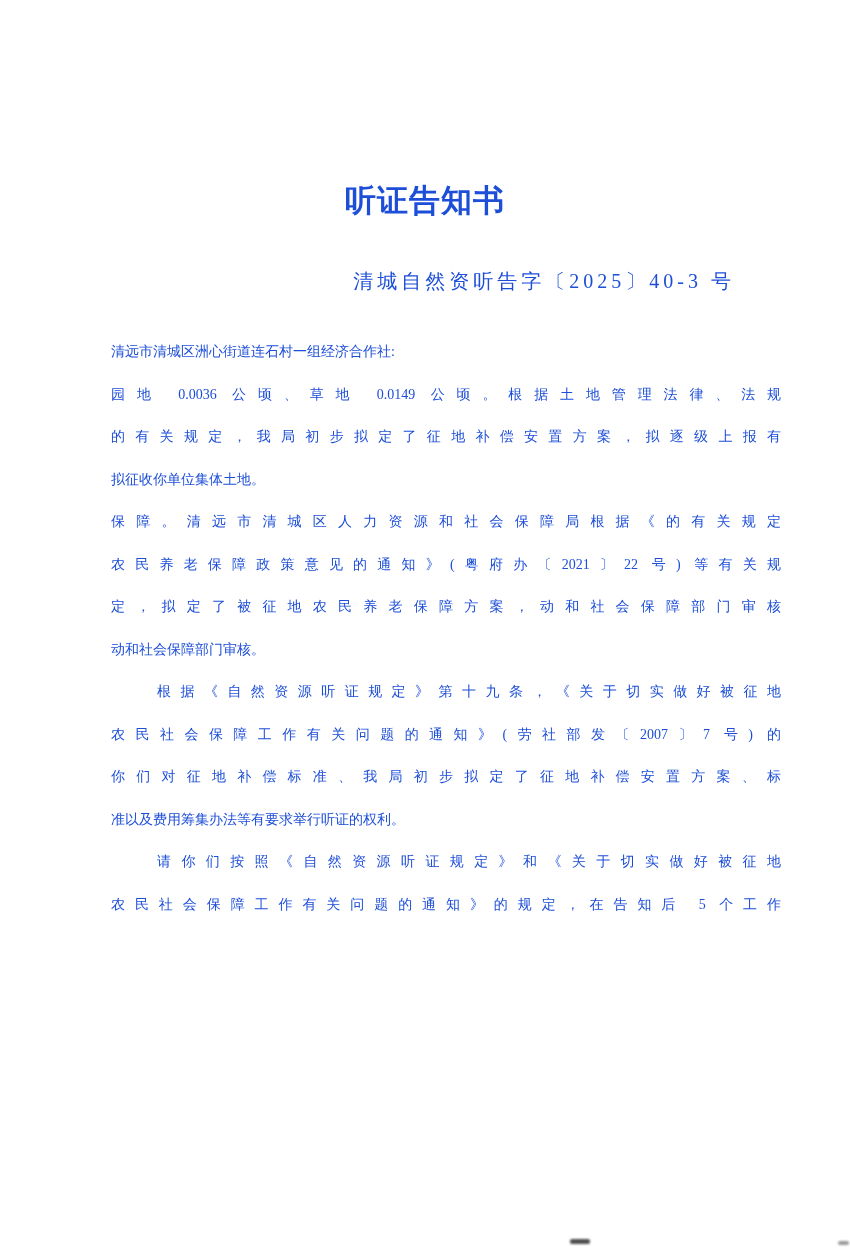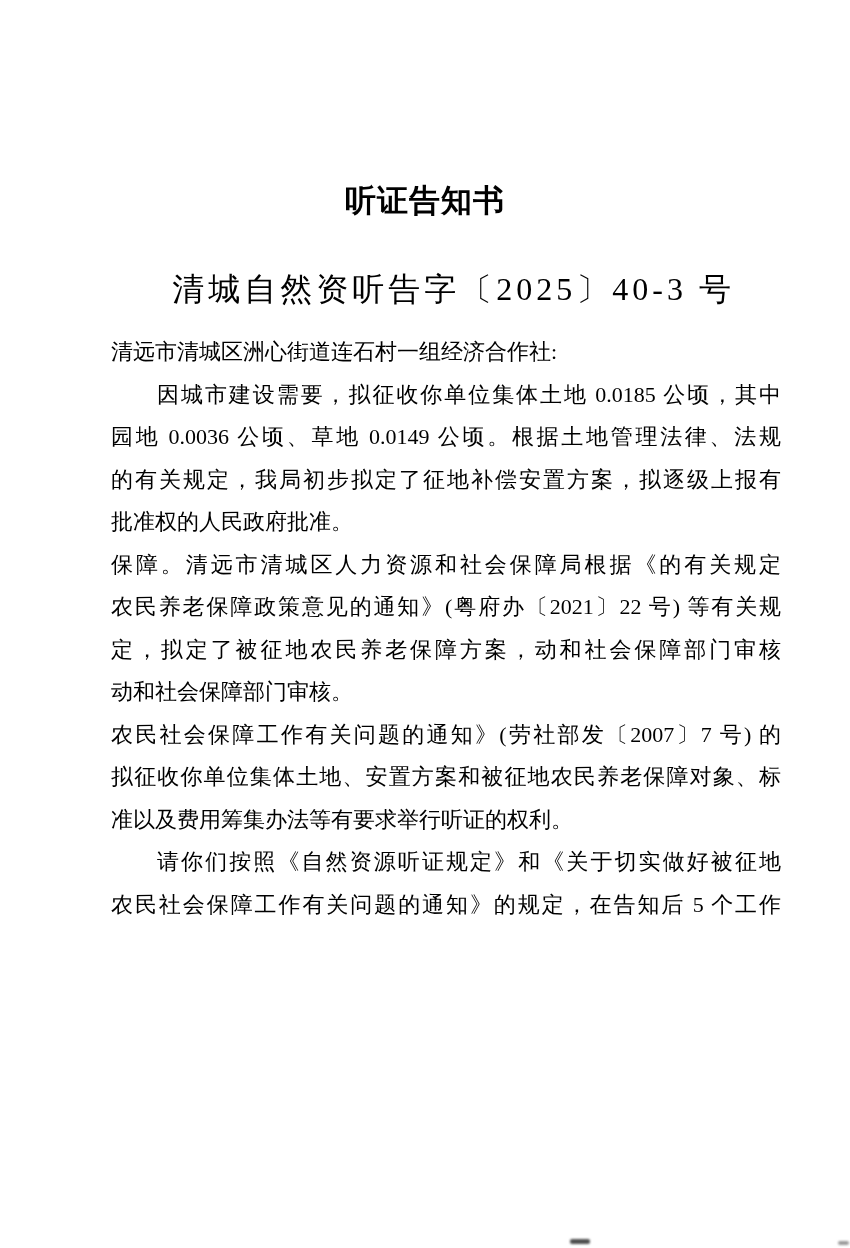--- a/index.html
+++ b/index.html
@@ -7,47 +7,47 @@
     padding: 0;
     background: #ffffff;
   }
   .page {
     position: relative;
     width: 850px;
     height: 1248px;
     background: #ffffff;
     overflow: hidden;
     font-family: "Liberation Serif", "DejaVu Serif", serif;
-    color: #000000;
+    color: #1d4ed8;
   }
   .title {
     position: absolute;
     top: 180px;
     left: 0;
     width: 850px;
     margin: 0;
     text-align: center;
     font-size: 31px;
     font-weight: bold;
     letter-spacing: 1px;
   }
   .doc-number {
     position: absolute;
     top: 268px;
     right: 115px;
-    font-size: 32px;
+    font-size: 20px;
     letter-spacing: 4px;
     white-space: nowrap;
   }
   .body-text {
     position: absolute;
     top: 331px;
     left: 111px;
     width: 670px;
-    font-size: 22px;
+    font-size: 14px;
     line-height: 42.5px;
   }
   .line {
     text-align: justify;
     text-align-last: justify;
   }
   .line.addressee,
   .line.end {
     text-align: left;
     text-align-last: left;
@@ -81,32 +81,32 @@
 <div class="page">
 
   <h1 class="title">听证告知书</h1>
 
   <div class="doc-number">清城自然资听告字〔2025〕40-3 号</div>
 
   <div class="body-text">
 
     <div class="line addressee">清远市清城区洲心街道连石村一组经济合作社:</div>
 
-    <div class="line first">因城市建设需要，拟征收你单位集体土地 0.0185 公顷，其中</div>
     <div class="line">园地 0.0036 公顷、草地 0.0149 公顷。根据土地管理法律、法规</div>
     <div class="line">的有关规定，我局初步拟定了征地补偿安置方案，拟逐级上报有</div>
-    <div class="line end">批准权的人民政府批准。</div>
+    <div class="line end">拟征收你单位集体土地。</div>
 
     <div class="line">保障。清远市清城区人力资源和社会保障局根据《的有关规定</div>
     <div class="line">农民养老保障政策意见的通知》(粤府办〔2021〕22 号) 等有关规</div>
     <div class="line">定，拟定了被征地农民养老保障方案，动和社会保障部门审核</div>
     <div class="line end">动和社会保障部门审核。</div>
 
+    <div class="line first">根据《自然资源听证规定》第十九条，《关于切实做好被征地</div>
     <div class="line">农民社会保障工作有关问题的通知》(劳社部发〔2007〕7 号) 的</div>
-    <div class="line">拟征收你单位集体土地、安置方案和被征地农民养老保障对象、标</div>
+    <div class="line">你们对征地补偿标准、我局初步拟定了征地补偿安置方案、标</div>
     <div class="line end">准以及费用筹集办法等有要求举行听证的权利。</div>
 
     <div class="line first">请你们按照《自然资源听证规定》和《关于切实做好被征地</div>
     <div class="line">农民社会保障工作有关问题的通知》的规定，在告知后 5 个工作</div>
 
   </div>
 
   <div class="artifact a1"></div>
   <div class="artifact a2"></div>
 

